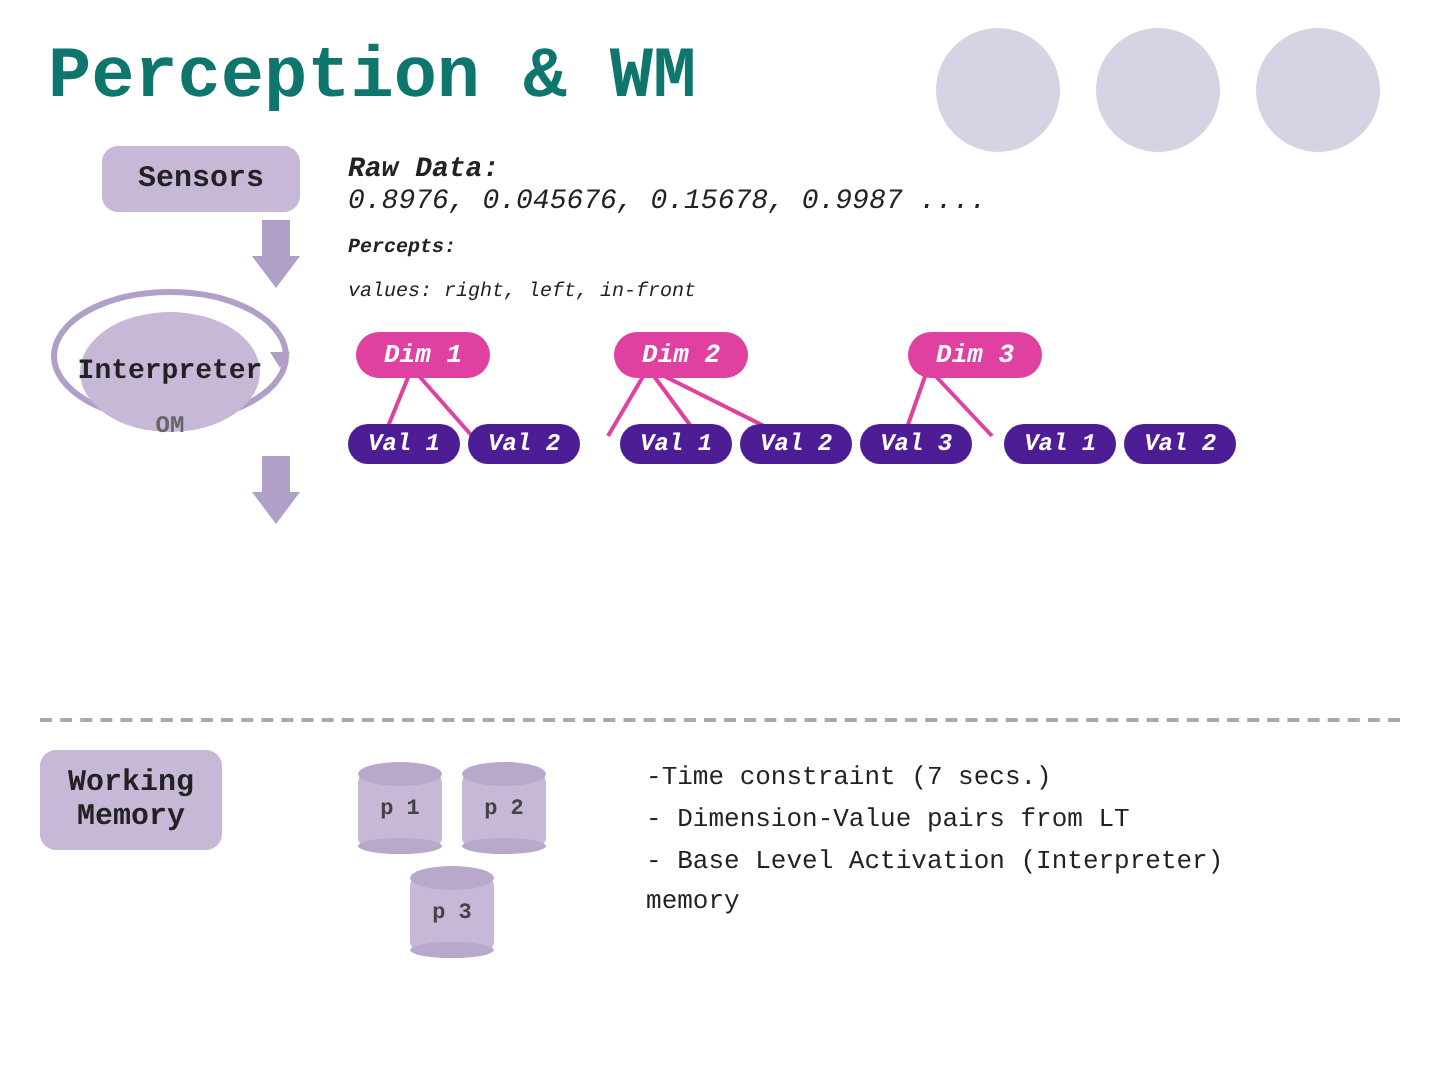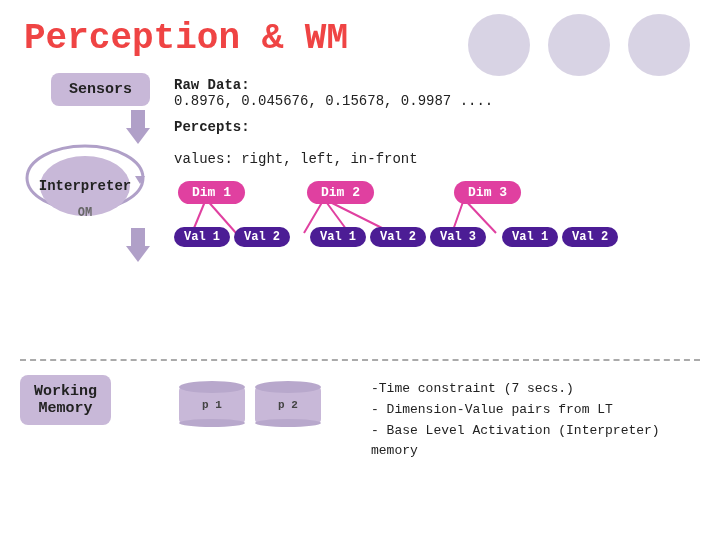--- a/index.html
+++ b/index.html
@@ -10,21 +10,21 @@
       font-family: 'Courier New', monospace;
       overflow: hidden;
       position: relative;
     }
 
     
     .title {
       font-size: 36px;
       font-weight: bold;
       padding: 18px 24px 10px 24px;
-      color: #ef4444;
+      color: #0f766e;
     }
 
     
     .top-circles {
       position: absolute;
       top: 14px;
       right: 30px;
       display: flex;
       gap: 18px;
     }
@@ -94,32 +94,33 @@
       display: flex;
       flex-direction: column;
       align-items: center;
     }
 
     
     .right-col {
       flex: 1;
       padding-left: 24px;
       padding-top: 2px;
+      font-style: italic;
     }
 
     .raw-data {
       font-size: 14px;
       color: #222;
       margin-bottom: 10px;
       margin-top: 6px;
     }
     .raw-data .label { font-weight: bold; }
 
     .percepts {
-      font-size: 14px;
+      font-size: 10px;
       color: #222;
       margin-bottom: 10px;
     }
     .percepts .label { font-weight: bold; }
 
     .dim-box {
       background: #e040a0;
       color: #fff;
       border-radius: 20px;
       padding: 4px 14px;
@@ -175,21 +176,21 @@
       margin-right: 16px;
     }
     .db-row {
       display: flex;
       flex-direction: row;
       gap: 10px;
       margin-bottom: 4px;
     }
 
     .cylinder {
-      width: 66px;
+      width: 42px;
       height: 36px;
       background: #c8b8d8;
       border-radius: 4px;
       position: relative;
       display: flex;
       align-items: center;
       justify-content: center;
       font-size: 11px;
       font-weight: bold;
       color: #444;
@@ -346,20 +347,25 @@
 
   <div class="db-group" style="margin-top:6px;">
     <div class="db-row">
       <div class="cylinder" style="margin-top:6px;">
         <span>p 1</span>
       </div>
       <div class="cylinder" style="margin-top:6px;">
         <span>p 2</span>
       </div>
     </div>
+    <div style="margin-top:6px;">
+      <div class="cylinder" style="margin-top:6px;">
+        <span>p 3</span>
+      </div>
+    </div>
   </div>
 
   <div class="notes" style="margin-left:10px;">
     <div>-Time constraint (7 secs.)</div>
     <div>- Dimension-Value pairs from LT</div>
     <div>- Base Level Activation (Interpreter)</div>
     <div>   memory</div>
   </div>
 </div>
 

